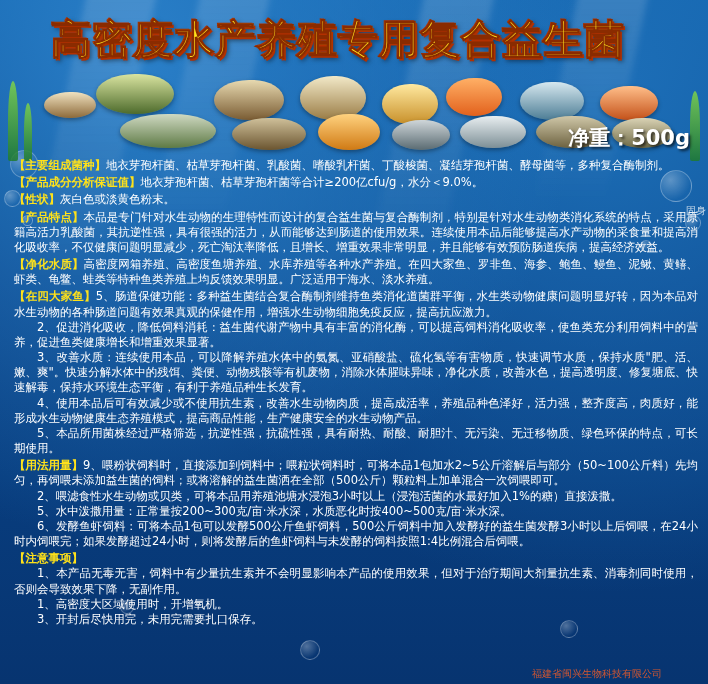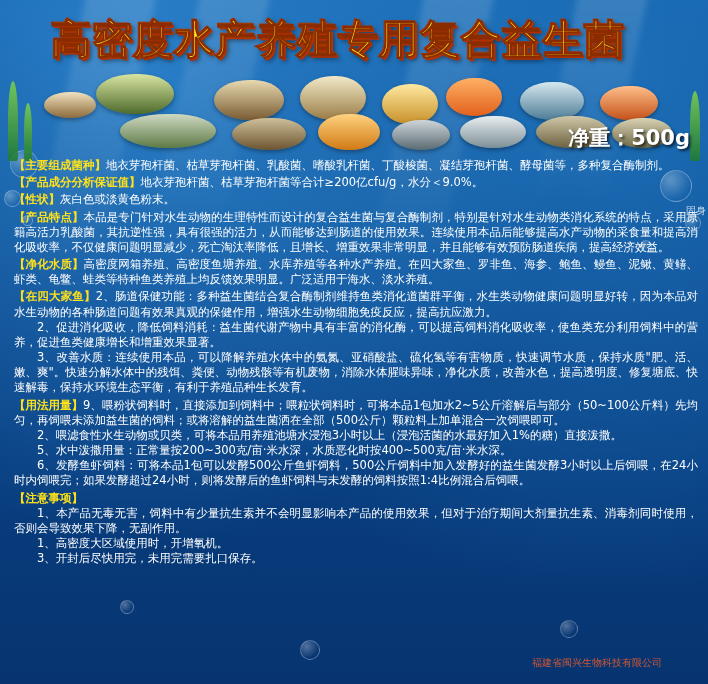--- a/index.html
+++ b/index.html
@@ -128,21 +128,21 @@
     position: absolute;
     right: 2px;
     top: 204px;
     color: rgba(255,255,255,0.75);
     font-size: 10px;
     z-index: 9;
   }
   .footer-wm {
     position: absolute;
     right: 46px;
-    bottom: 14px;
+    bottom: 3px;
     color: #e85a2a;
     font-size: 10px;
     z-index: 9;
     opacity: 0.9;
     margin-top: 28px;
   }
 </style>
 </head>
 <body>
 
@@ -210,23 +210,25 @@
 
     <div class="sec">
       <p class="p"><span class="head">【产品特点】</span><span>本品是专门针对水生动物的生理特性而设计的复合益生菌与复合酶制剂，特别是针对水生动物类消化系统的特点，采用原籍高活力乳酸菌，其抗逆性强，具有很强的活力，从而能够达到肠道的使用效果。连续使用本品后能够提高水产动物的采食量和提高消化吸收率，不仅健康问题明显减少，死亡淘汰率降低，且增长、增重效果非常明显，并且能够有效预防肠道疾病，提高经济效益。</span></p>
     </div>
 
     <div class="sec">
       <p class="p"><span class="head">【净化水质】</span><span>高密度网箱养殖、高密度鱼塘养殖、水库养殖等各种水产养殖。在四大家鱼、罗非鱼、海参、鲍鱼、鳗鱼、泥鳅、黄鳝、虾类、龟鳖、蛙类等特种鱼类养殖上均反馈效果明显。广泛适用于海水、淡水养殖。</span></p>
     </div>
 
     <div class="sec">
-      <p class="p"><span class="head">【在四大家鱼】</span><span>2、肠道保健功能：多种益生菌结合复合酶制剂维持鱼类消化道菌群平衡，水生类动物健康问题明显好转，因为本品对水生动物的各种肠道问题有效果真观的保健作用，增强水生动物细胞免疫反应，提高抗应激力。</span></p>
+      <p class="p"><span class="head">【在四大家鱼】</span><span>5、肠道保健功能：多种益生菌结合复合酶制剂维持鱼类消化道菌群平衡，水生类动物健康问题明显好转，因为本品对水生动物的各种肠道问题有效果真观的保健作用，增强水生动物细胞免疫反应，提高抗应激力。</span></p>
       <p class="p indent">2、促进消化吸收，降低饲料消耗：益生菌代谢产物中具有丰富的消化酶，可以提高饲料消化吸收率，使鱼类充分利用饲料中的营养，促进鱼类健康增长和增重效果显著。</p>
       <p class="p indent">3、改善水质：连续使用本品，可以降解养殖水体中的氨氮、亚硝酸盐、硫化氢等有害物质，快速调节水质，保持水质"肥、活、嫩、爽"。快速分解水体中的残饵、粪便、动物残骸等有机废物，消除水体腥味异味，净化水质，改善水色，提高透明度、修复塘底、快速解毒，保持水环境生态平衡，有利于养殖品种生长发育。</p>
+      <p class="p indent">4、使用本品后可有效减少或不使用抗生素，改善水生动物肉质，提高成活率，养殖品种色泽好，活力强，整齐度高，肉质好，能形成水生动物健康生态养殖模式，提高商品性能，生产健康安全的水生动物产品。</p>
+      <p class="p indent">5、本品所用菌株经过严格筛选，抗逆性强，抗硫性强，具有耐热、耐酸、耐胆汁、无污染、无迁移物质、绿色环保的特点，可长期使用。</p>
     </div>
 
     <div class="sec">
       <p class="p"><span class="head">【用法用量】</span><span>9、喂粉状饲料时，直接添加到饲料中；喂粒状饲料时，可将本品1包加水2~5公斤溶解后与部分（50~100公斤料）先均匀，再饲喂未添加益生菌的饲料；或将溶解的益生菌洒在全部（500公斤）颗粒料上加单混合一次饲喂即可。</span></p>
       <p class="p indent">2、喂滤食性水生动物或贝类，可将本品用养殖池塘水浸泡3小时以上（浸泡活菌的水最好加入1%的糖）直接泼撒。</p>
       <p class="p indent">5、水中泼撒用量：正常量按200~300克/亩·米水深，水质恶化时按400~500克/亩·米水深。</p>
       <p class="p indent">6、发酵鱼虾饲料：可将本品1包可以发酵500公斤鱼虾饲料，500公斤饲料中加入发酵好的益生菌发酵3小时以上后饲喂，在24小时内饲喂完；如果发酵超过24小时，则将发酵后的鱼虾饲料与未发酵的饲料按照1:4比例混合后饲喂。</p>
     </div>
 
     <div class="sec">

